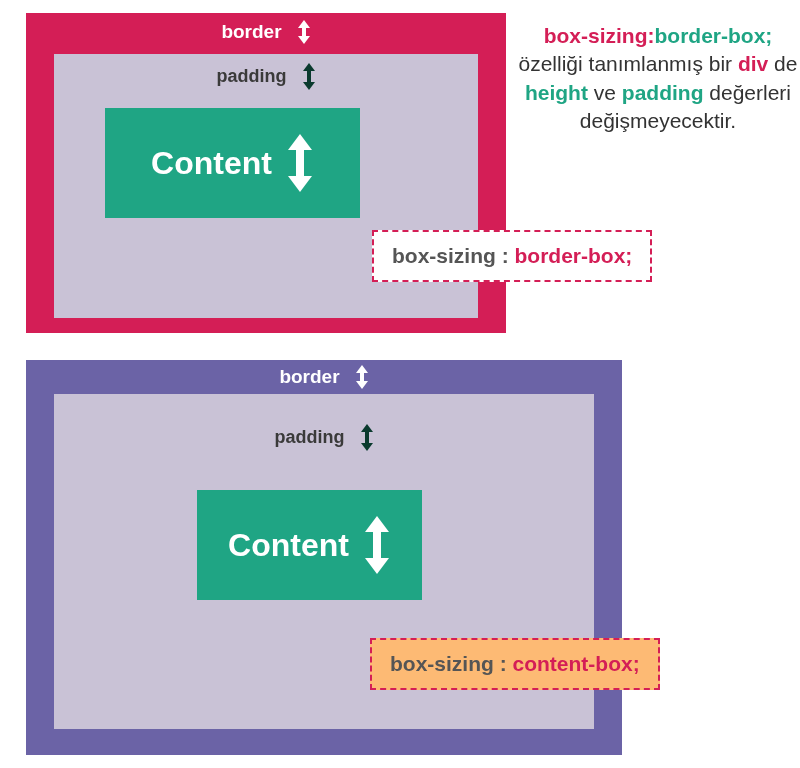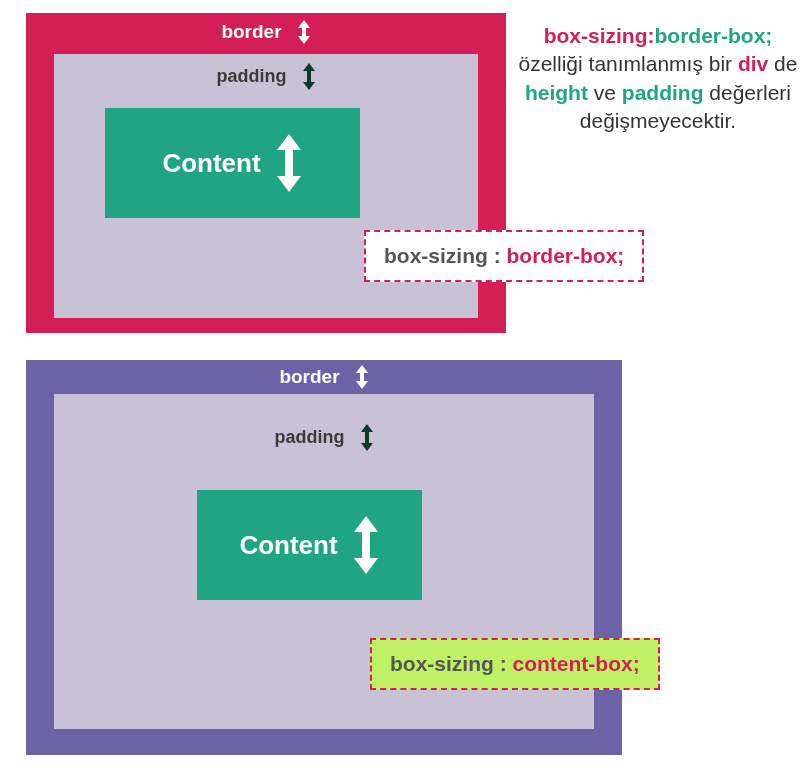--- a/index.html
+++ b/index.html
@@ -70,25 +70,25 @@
     font-weight: 600;
     font-size: 18px;
     display: flex;
     justify-content: center;
     align-items: center;
     gap: 15px;
   }
   .content-label {
     color: #fff;
     font-weight: 700;
-    font-size: 26px;
+    font-size: 32px;
   }
   .d1-badge {
     position: absolute;
-    left: 364px;
+    left: 372px;
     top: 230px;
     border: 2px dashed #d41e56;
     background: #fff;
     padding: 12px 18px;
     font-size: 21px;
     font-weight: 700;
     color: #555;
   }
   .d1-badge .v { color: #d41e56; }
   
@@ -160,21 +160,21 @@
     display: flex;
     justify-content: center;
     align-items: center;
     gap: 15px;
   }
   .d2-badge {
     position: absolute;
     left: 370px;
     top: 638px;
     border: 2px dashed #d41e56;
-    background: #bef264;
+    background: #fdba74;
     padding: 12px 18px;
     font-size: 21px;
     font-weight: 700;
     color: #555;
   }
   .d2-badge .v { color: #d41e56; }
   svg { display: block; }
 </style>
 </head>
 <body>

